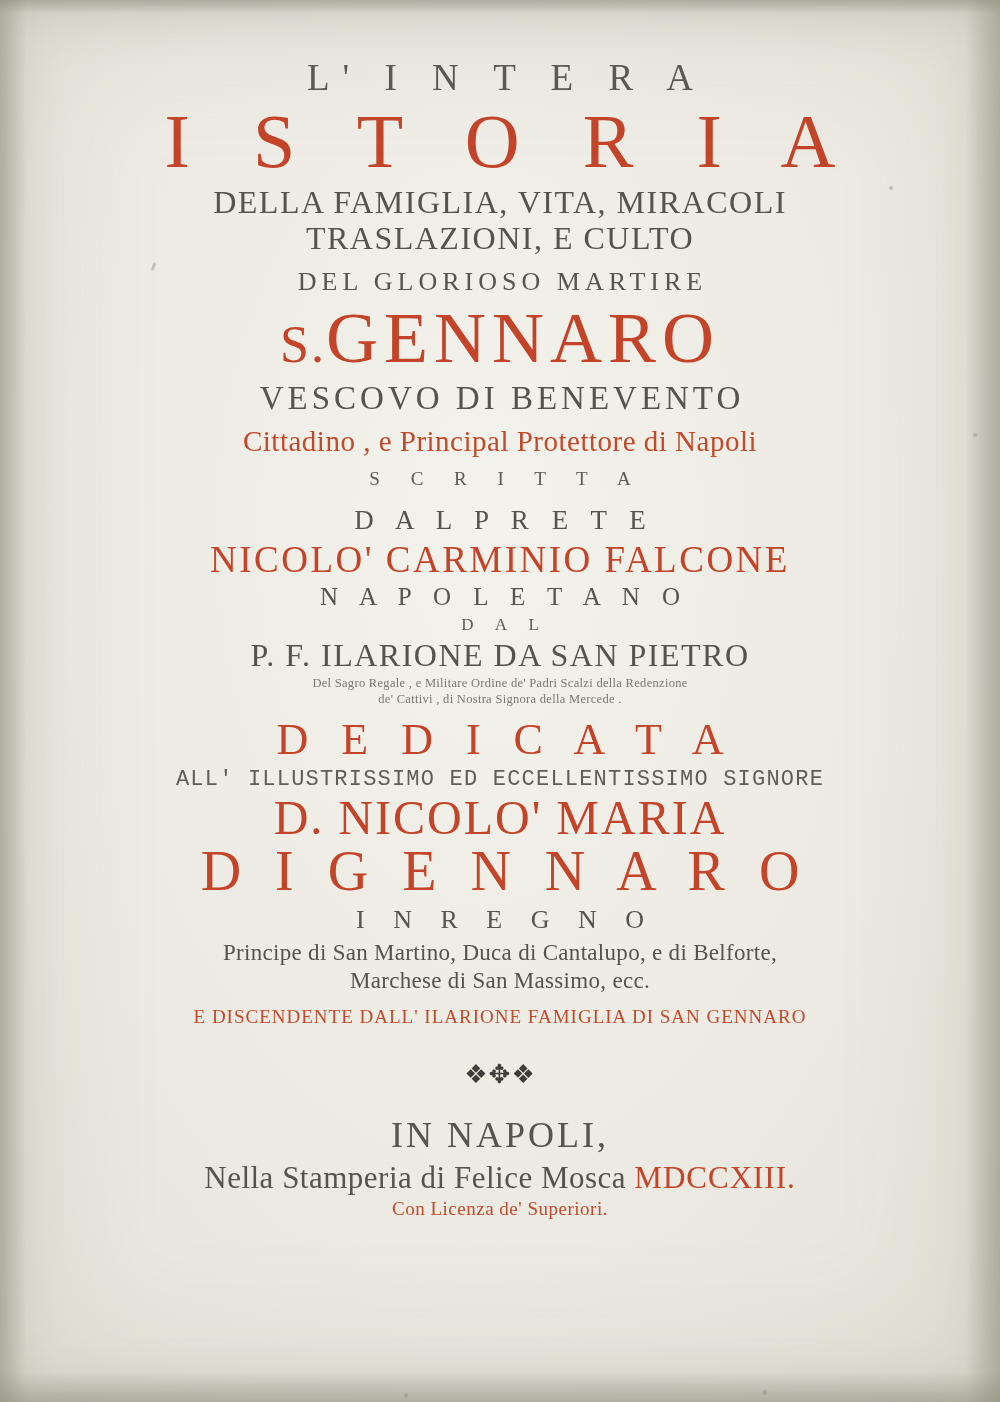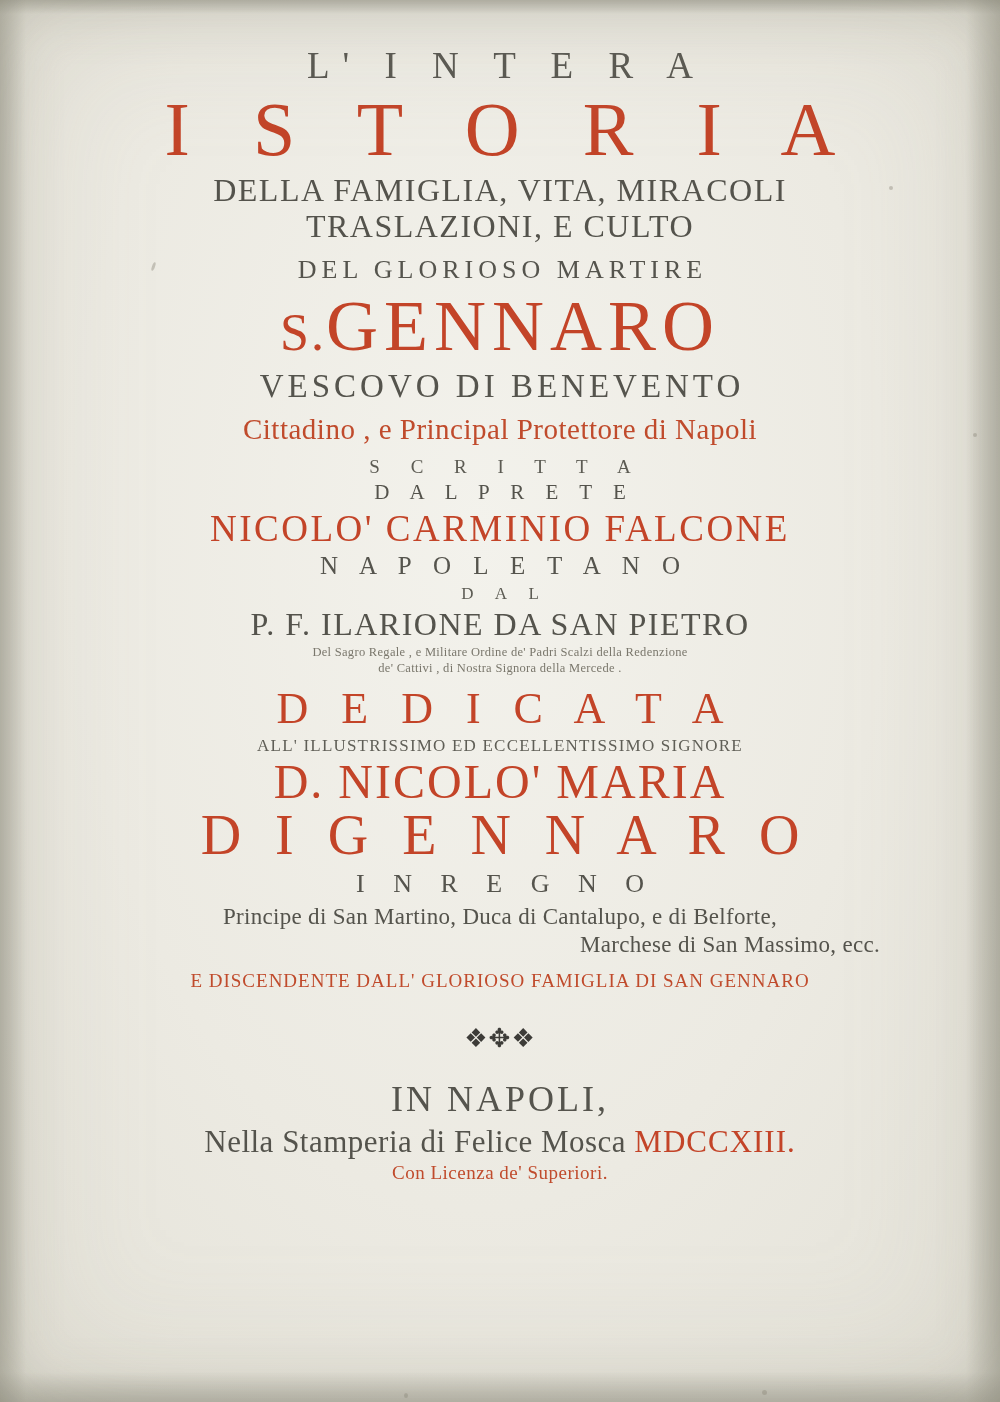--- a/index.html
+++ b/index.html
@@ -37,21 +37,21 @@
   .edge-top    { top: 0;   left: 0;  right: 0;  height: 14px;  background: linear-gradient(to bottom, rgba(120,118,104,0.45), rgba(120,118,104,0)); }
   .edge-bottom { bottom: 0;left: 0;  right: 0;  height: 30px;  background: linear-gradient(to top,    rgba(120,118,104,0.40), rgba(120,118,104,0)); }
   .edge-left   { top: 0;   left: 0;  bottom: 0; width: 26px;   background: linear-gradient(to right,  rgba(120,118,104,0.40), rgba(120,118,104,0)); }
   .edge-right  { top: 0;   right: 0; bottom: 0; width: 34px;   background: linear-gradient(to left,   rgba(120,118,104,0.42), rgba(120,118,104,0)); }
 
   .content {
     position: relative;
     z-index: 3;
     width: 760px;
     margin: 0 auto;
-    padding-top: 44px;
+    padding-top: 56px;
     text-align: center;
   }
 
   
   .l-intera {
     font-size: 37px;
     letter-spacing: 13px;
     color: #57564f;
     margin-bottom: 4px;
     text-indent: 13px;
@@ -103,24 +103,24 @@
     margin: 8px 0 6px;
   }
   .scritta {
     font-size: 19px;
     letter-spacing: 13px;
     color: #5c5b53;
     margin: 10px 0 2px;
     text-indent: 13px;
   }
   .dal-prete {
-    font-size: 21px;
+    font-size: 27px;
     letter-spacing: 8px;
     color: #54534c;
-    margin: 2px 0 2px;
+    margin: 15px 0 2px;
     text-indent: 8px;
   }
   .falcone {
     font-size: 37px;
     letter-spacing: 2.5px;
     color: #c34428;
     margin: 2px 0 0;
   }
   .napoletano {
     font-size: 25px;
@@ -158,24 +158,25 @@
   }
   .ordine .s2 { display:block; }
   .dedicata {
     font-size: 44px;
     letter-spacing: 11px;
     color: #c34428;
     margin: 6px 0 2px;
     text-indent: 11px;
   }
   .allillustr {
-    font-size: 17px;
+    font-size: 22px;
     letter-spacing: 1.2px;
     color: #5f5e56;
     margin: 2px 0 2px;
+    font-family: Liberation Mono, monospace;
   }
   .dnicolo {
     font-size: 48px;
     letter-spacing: 2px;
     color: #c34428;
     line-height: 1.02;
     margin: 2px 0 0;
   }
   .digennaro {
     font-size: 56px;
@@ -191,21 +192,21 @@
     color: #55544d;
     margin: 4px 0 4px;
     text-indent: 11px;
   }
   .principe {
     font-size: 23px;
     letter-spacing: 0.3px;
     color: #54534c;
     line-height: 1.2;
   }
-  .principe .s2 { display:block;text-align:right; }
+  .principe .s2 { display:block; }
   .discendente {
     font-size: 19px;
     letter-spacing: 1px;
     color: #c04b2c;
     margin: 12px 0 0;
   }
 
   .ornament {
     margin: 26px auto 18px;
     width: 110px;
@@ -310,21 +311,21 @@
 
     <div class="digennaro">D I  G E N N A R O</div>
 
     <div class="inregno">I N  R E G N O</div>
 
     <div class="principe">
       <span>Principe di San Martino, Duca di Cantalupo, e di Belforte,</span>
       <span class="s2">Marchese di San Massimo, ecc.</span>
     </div>
 
-    <div class="discendente">E DISCENDENTE DALL' GLORIOSO FAMIGLIA DI SAN GENNARO</div>
+    <div class="discendente">E DISCENDENTE DALL' ILARIONE FAMIGLIA DI SAN GENNARO</div>
 
     <div class="ornament">❖✥❖</div>
 
     <div class="innapoli">IN NAPOLI,</div>
 
     <div class="stamperia">
       <span>Nella Stamperia di Felice Mosca</span>
       <span class="year">MDCCXIII.</span>
     </div>
 

